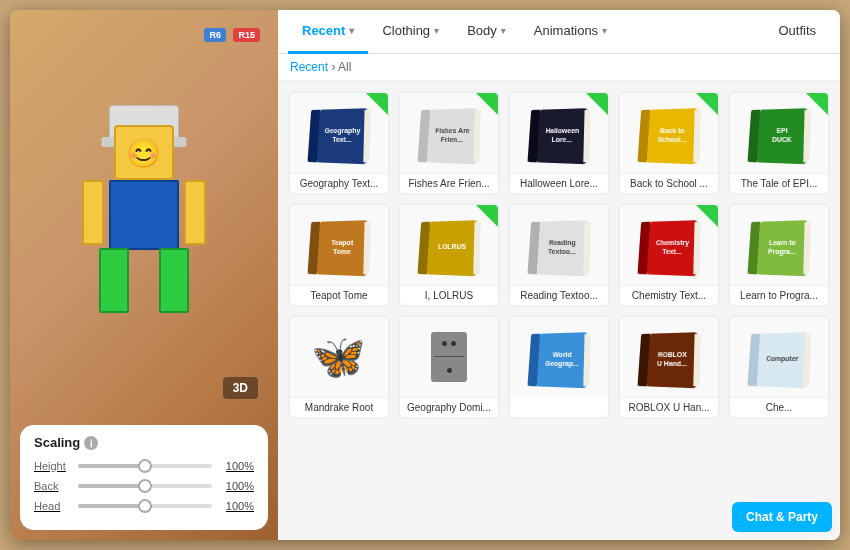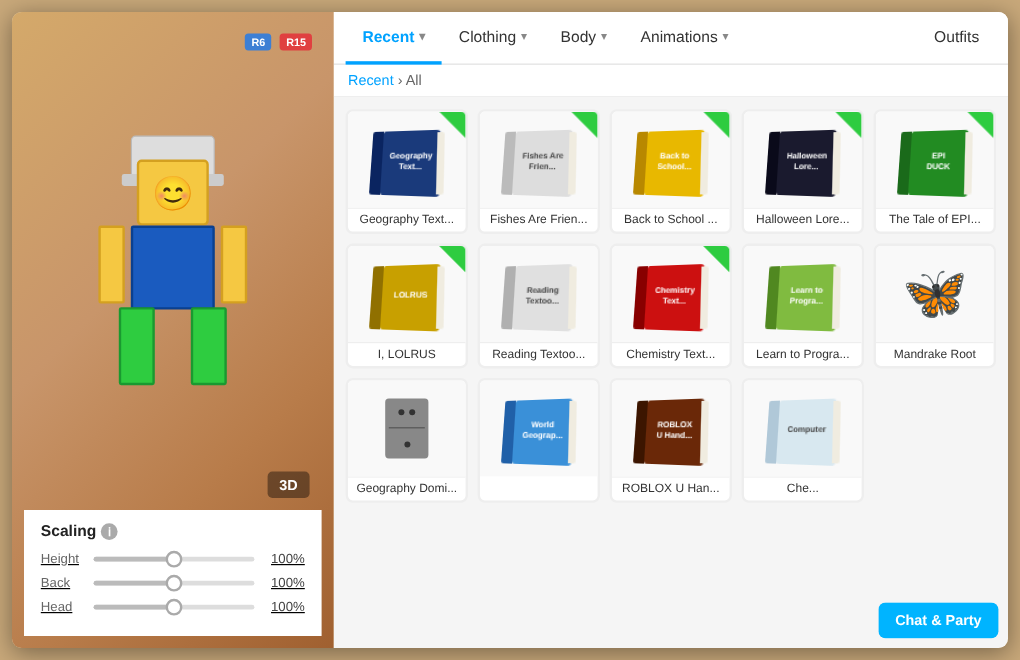--- a/index.html
+++ b/index.html
@@ -179,23 +179,23 @@
       padding: 4px 10px;
       border-radius: 4px;
       font-size: 12px;
       font-weight: bold;
       cursor: pointer;
     }
 
     .scaling-panel {
       width: 100%;
       background: white;
-      border-radius: 0;
+      border-radius: 14px;
       padding: 10px 14px;
-      margin-top: 0;
+      margin-top: 16px;
     }
 
     .scaling-title {
       font-size: 13px;
       font-weight: 600;
       color: #222;
       margin-bottom: 10px;
       display: flex;
       align-items: center;
       gap: 4px;
@@ -536,54 +536,67 @@
           </div>
           <div class="book-pages"></div>
         </div>
           </div>
       <div class="item-label">Fishes Are Frien...</div>
     </div>
         <div class="item-card">
       <div class="corner-badge"></div>
       <div class="item-thumb">
         <div class="book" style="margin-top:5px;">
+          <div class="book-spine" style="background:#0a0a1a;"></div>
+          <div class="book-cover" style="background:#1a1a2e; color:white;">
+            <span style="font-size:7px; padding:2px; line-height:1.2;">Halloween<br>Lore...</span>
+          </div>
+          <div class="book-pages"></div>
+        </div>
+          </div>
+      <div class="item-label">Halloween Lore...</div>
+    </div>
+        <div class="item-card">
+      <div class="corner-badge"></div>
+      <div class="item-thumb">
+        <div class="book" style="margin-top:5px;">
           <div class="book-spine" style="background:#b88800;"></div>
           <div class="book-cover" style="background:#e8b800; color:white;">
             <span style="font-size:7px; padding:2px; line-height:1.2;">Back to<br>School...</span>
           </div>
           <div class="book-pages"></div>
         </div>
           </div>
       <div class="item-label">Back to School ...</div>
     </div>
         <div class="item-card">
       <div class="corner-badge"></div>
       <div class="item-thumb">
         <div class="book" style="margin-top:5px;">
-          <div class="book-spine" style="background:#0a0a1a;"></div>
-          <div class="book-cover" style="background:#1a1a2e; color:white;">
-            <span style="font-size:7px; padding:2px; line-height:1.2;">Halloween<br>Lore...</span>
-          </div>
-          <div class="book-pages"></div>
-        </div>
-          </div>
-      <div class="item-label">Halloween Lore...</div>
-    </div>
-        <div class="item-card">
-      <div class="corner-badge"></div>
-      <div class="item-thumb">
-        <div class="book" style="margin-top:5px;">
           <div class="book-spine" style="background:#1a6a1a;"></div>
           <div class="book-cover" style="background:#228B22; color:white;">
             <span style="font-size:7px; padding:2px; line-height:1.2;">EPI<br>DUCK</span>
           </div>
           <div class="book-pages"></div>
         </div>
           </div>
       <div class="item-label">The Tale of EPI...</div>
+    </div>
+        <div class="item-card">
+
+      <div class="item-thumb">
+        <div class="book" style="margin-top:5px;">
+          <div class="book-spine" style="background:#805010;"></div>
+          <div class="book-cover" style="background:#c07820; color:white;">
+            <span style="font-size:7px; padding:2px; line-height:1.2;">Teapot<br>Tome</span>
+          </div>
+          <div class="book-pages"></div>
+        </div>
+          </div>
+      <div class="item-label">Teapot Tome</div>
     </div>
         <div class="item-card">
       <div class="corner-badge"></div>
       <div class="item-thumb">
         <div class="book" style="margin-top:5px;">
           <div class="book-spine" style="background:#907000;"></div>
           <div class="book-cover" style="background:#c8a000; color:white;">
             <span style="font-size:7px; padding:2px; line-height:1.2;">LOLRUS<br></span>
           </div>
           <div class="book-pages"></div>

